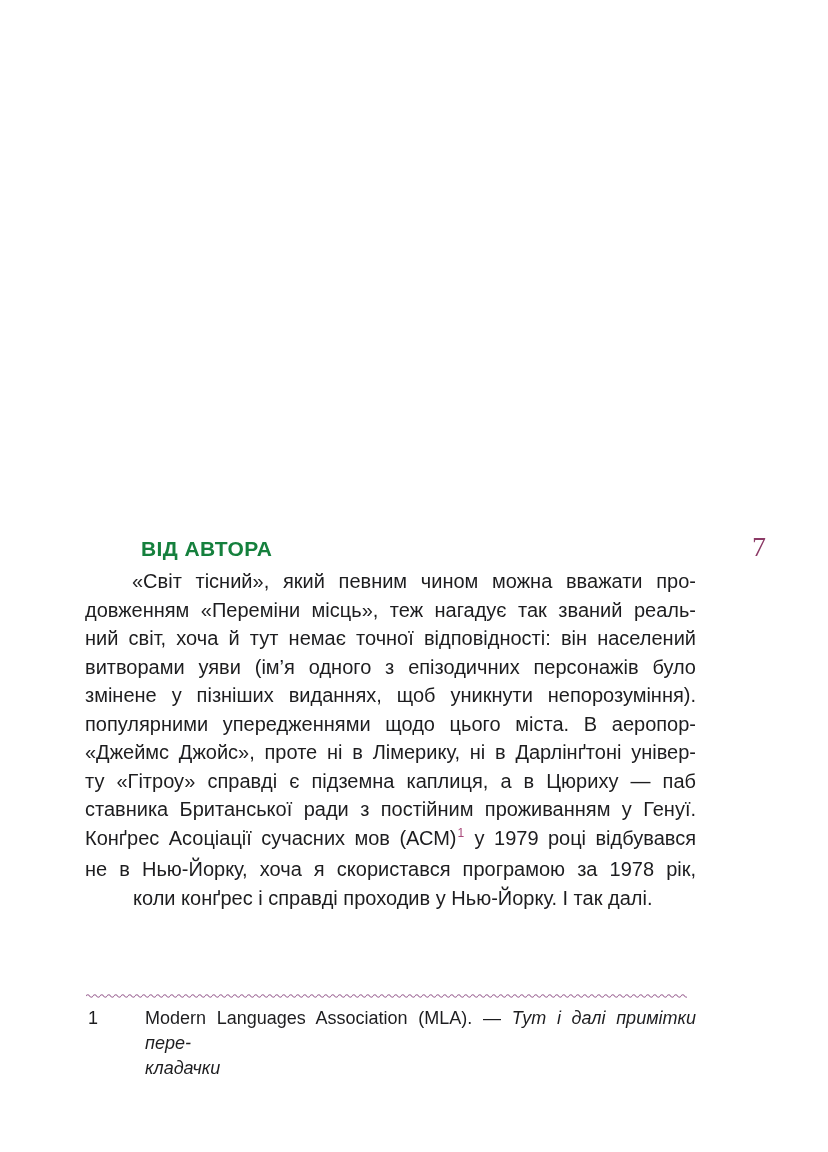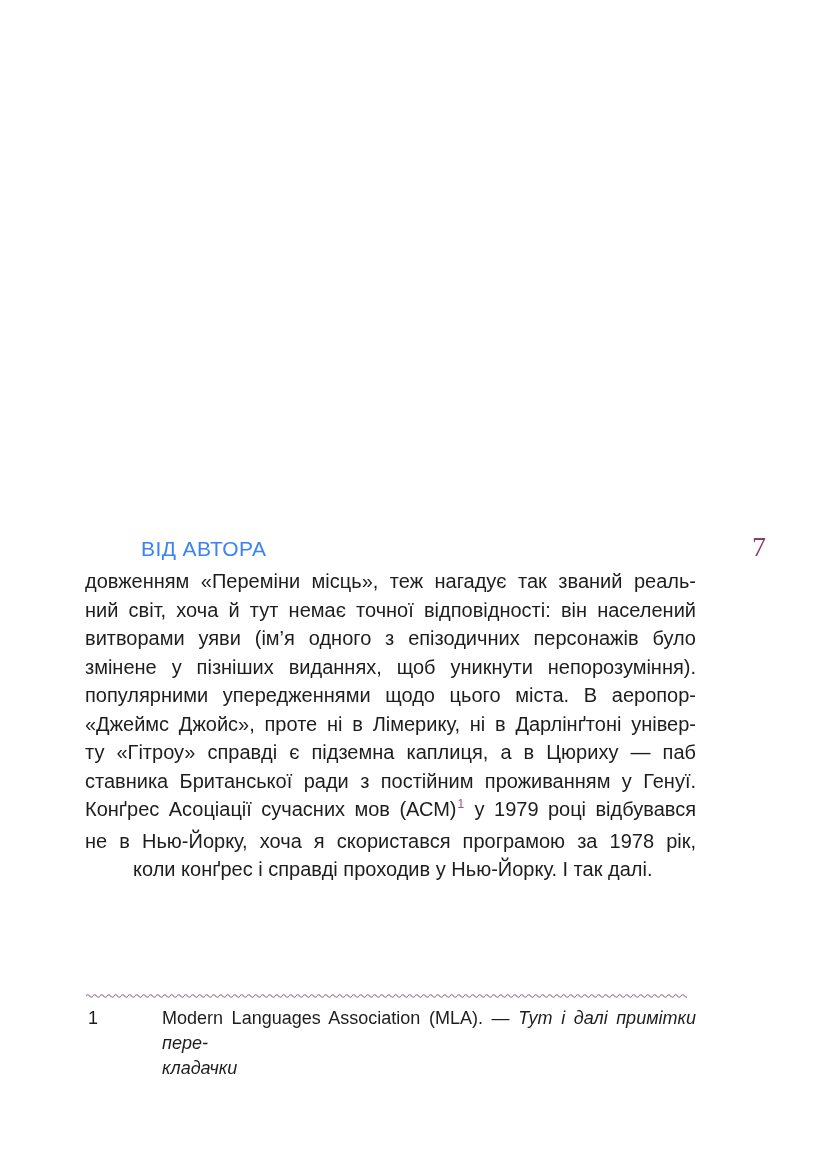--- a/index.html
+++ b/index.html
@@ -25,23 +25,23 @@
     font-size: 28px;
     font-weight: 400;
     color: var(--page-number-color, #8c3a66);
   }
 
   .chapter-title {
     position: absolute;
     left: 141px;
     top: 537px;
     font-size: 21px;
-    font-weight: 400;
+    font-weight: 700;
     letter-spacing: 0.4px;
-    color: #3b82f6;
+    color: #15803d;
   }
 
   .body-text {
     position: absolute;
     left: 85px;
     top: 567px;
     width: 611px;
     font-size: 20px;
     line-height: 28.5px;
     color: var(--body-color, #1d1d1f);
@@ -76,37 +76,38 @@
     position: absolute;
     left: 88px;
     top: 1006px;
     width: 608px;
     display: flex;
     font-size: 18px;
     line-height: 25px;
     color: var(--body-color, #1d1d1f);
   }
   .fn-marker { flex: 0 0 57px; }
-  .fn-text { flex: 1 1 auto; margin-left: 17px; }
+  .fn-text { flex: 1 1 auto; }
   .fn-line.fn-justify {
     text-align: justify;
     text-align-last: justify;
   }
   .fn-text em { font-style: italic; }
 </style>
 </head>
 <body>
 
 <div class="page">
 
   <div class="page-number">7</div>
 
   <h1 class="chapter-title">ВІД АВТОРА</h1>
 
   <div class="body-text" id="body-text">
+      <div class="line indent">«Світ тісний», який певним чином можна вважати про-</div>
       <div class="line">довженням «Переміни місць», теж нагадує так званий реаль-</div>
       <div class="line">ний світ, хоча й тут немає точної відповідності: він населений</div>
       <div class="line">витворами уяви (ім’я одного з епізодичних персонажів було</div>
       <div class="line">змінене у пізніших виданнях, щоб уникнути непорозуміння).</div>
       <div class="line">популярними упередженнями щодо цього міста. В аеропор-</div>
       <div class="line">«Джеймс Джойс», проте ні в Лімерику, ні в Дарлінґтоні універ-</div>
       <div class="line">ту «Гітроу» справді є підземна каплиця, а в Цюриху — паб</div>
       <div class="line">ставника Британської ради з постійним проживанням у Генуї.</div>
       <div class="line"><span>Конґрес Асоціації сучасних мов (АСМ)</span><span class="note-sup">1</span><span> у 1979 році відбувався</span></div>
       <div class="line">не в Нью-Йорку, хоча я скористався програмою за 1978 рік,</div>

